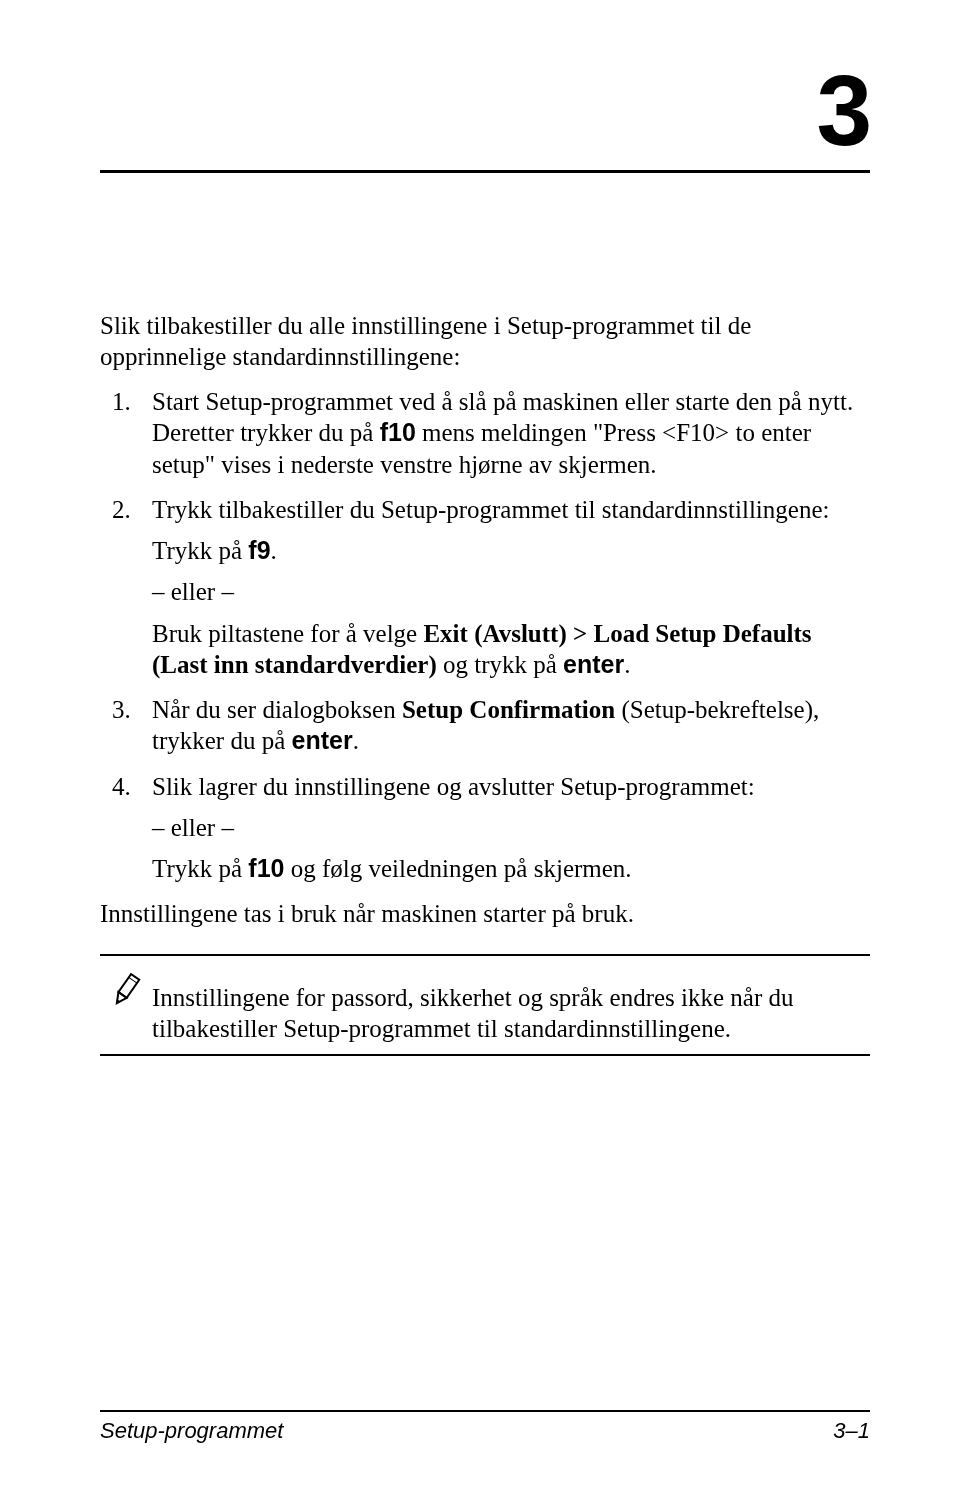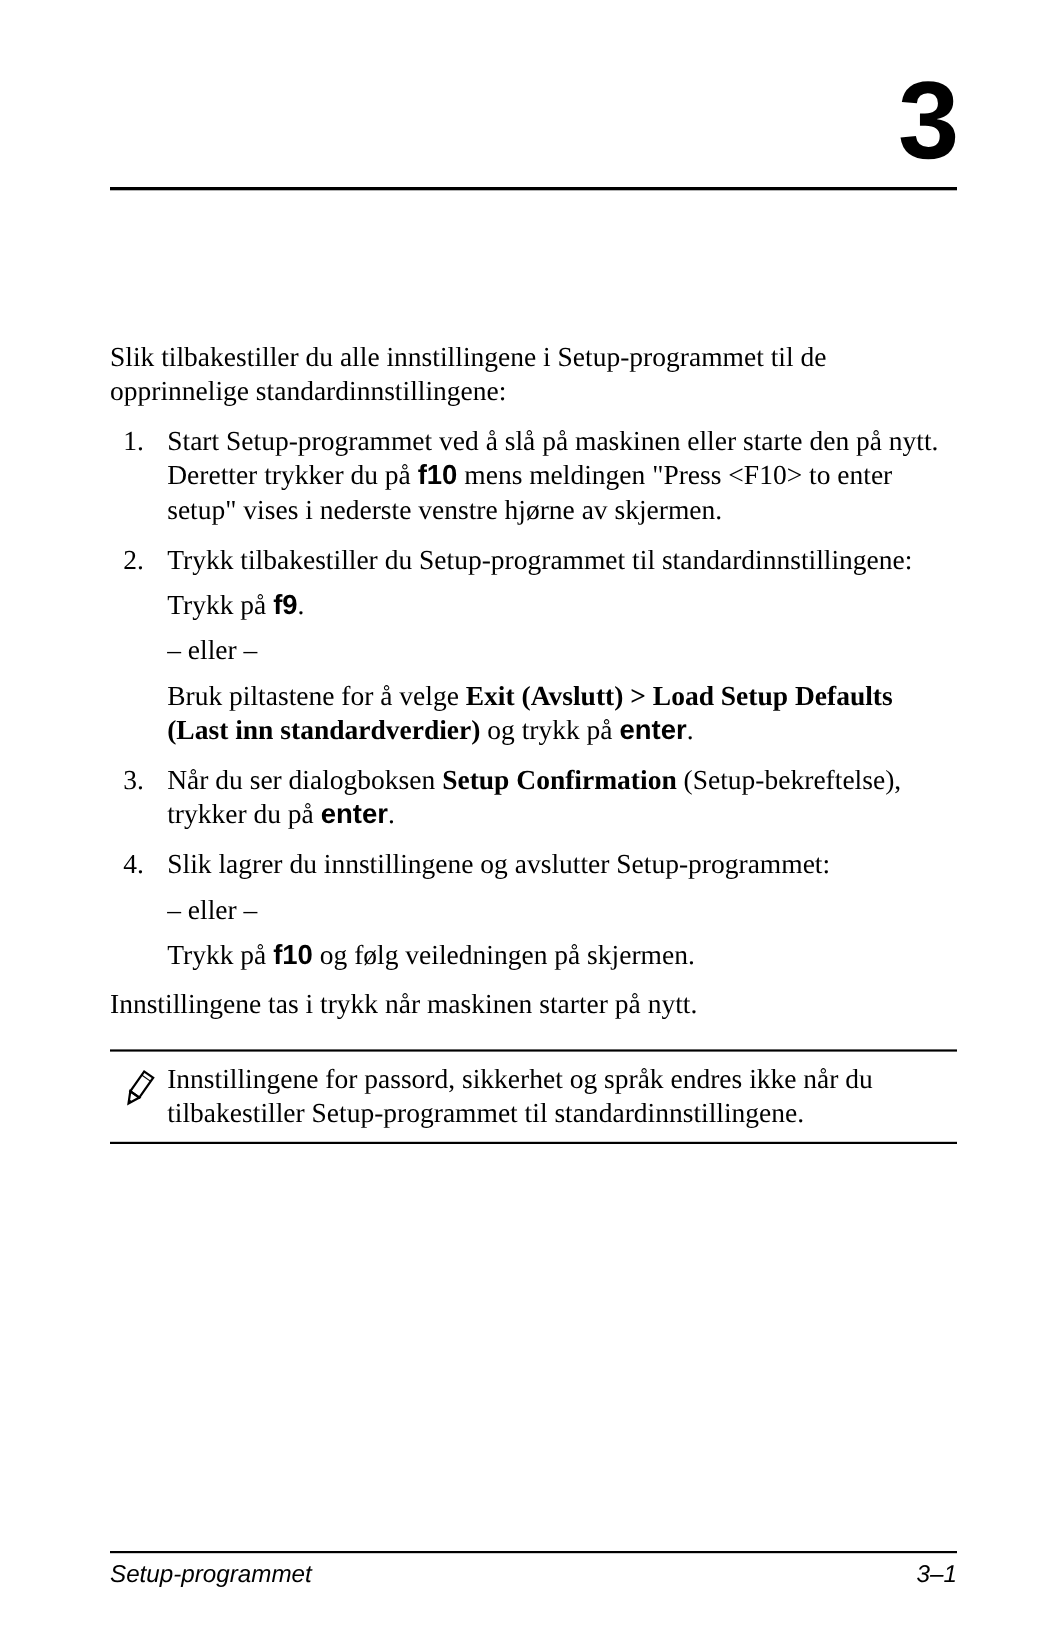--- a/index.html
+++ b/index.html
@@ -96,20 +96,21 @@
     width: 52px;
     flex: 0 0 52px;
     display: flex;
     justify-content: center;
     padding-top: 4px;
   }
   .note-text {
     font-size: 25px;
     line-height: 1.25;
     flex: 1;
+    margin-top: 16px;
   }
   .footer {
     position: absolute;
     left: 100px;
     right: 90px;
     bottom: 50px;
   }
   .footer-rule {
     border: none;
     border-top: 2px solid #000;
@@ -169,21 +170,21 @@
     <li>
       <span>Slik lagrer du innstillingene og avslutter Setup-programmet:</span>
       <p class="sub">– eller –</p>
       <p class="sub">
         <span>Trykk på </span><span class="kbd">f10</span><span> og følg veiledningen på skjermen.</span>
       </p>
     </li>
 
   </ol>
 
-  <p class="closing">Innstillingene tas i trykk når maskinen starter på nytt.</p>
+  <p class="closing">Innstillingene tas i bruk når maskinen starter på bruk.</p>
 
   <div class="note-block">
     <hr class="note-rule">
     <div class="note-row">
       <div class="note-icon">
         <svg width="38" height="40" viewBox="0 0 38 40">
           <g transform="rotate(35 19 20)">
             <rect x="14" y="4" width="10" height="22" fill="none" stroke="#000" stroke-width="2"></rect>
             <polygon points="14,26 24,26 19,36" fill="none" stroke="#000" stroke-width="2"></polygon>
             <circle cx="19" cy="34" r="1.5" fill="#000"></circle>

